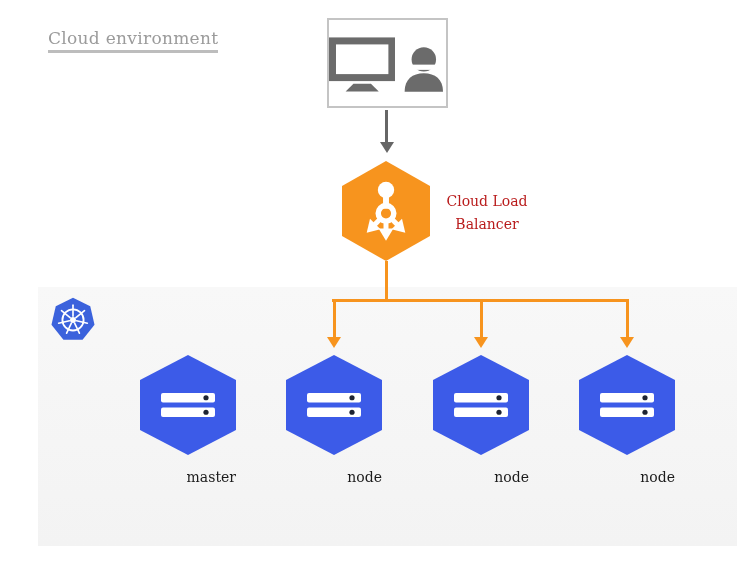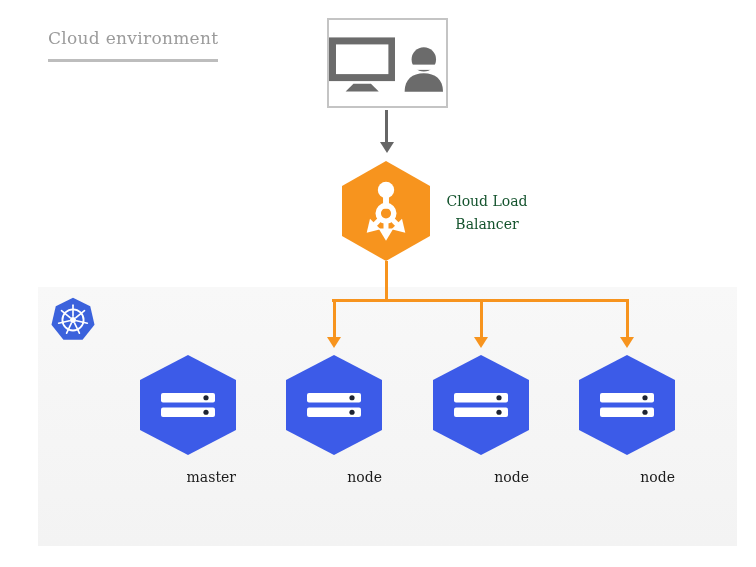--- a/index.html
+++ b/index.html
@@ -5,21 +5,21 @@
   html,body{margin:0;padding:0;background:#ffffff;}
   .canvas{
     position:relative;width:756px;height:567px;overflow:hidden;
     background:#ffffff;
     font-family:"DejaVu Serif","Liberation Serif",serif;
   }
   
   .title{
     position:absolute;left:48px;top:28px;
     font-size:17px;color:#9b9b9b;letter-spacing:.3px;
-    border-bottom:3px solid #bdbdbd;padding-bottom:11px;
+    border-bottom:3px solid #bdbdbd;padding-bottom:2px;
   }
   
   .user-box{
     position:absolute;left:327px;top:18px;width:121px;height:90px;
     border:2px solid #c4c4c4;box-sizing:border-box;background:#fff;
     display:flex;align-items:flex-end;justify-content:center;gap:7px;
     padding-bottom:13px;
   }
   
   .vline{position:absolute;width:3px;}
@@ -35,21 +35,21 @@
     clip-path:polygon(50% 0,100% 25%,100% 75%,50% 100%,0 75%,0 25%);
     display:flex;align-items:center;justify-content:center;
     z-index:3;
   }
   .hex-lb{left:342px;top:161px;width:88px;height:100px;background:#F7941E;}
   .hex-node{top:355px;width:96px;height:100px;background:#3C5BE8;}
   .pos1{left:140px;} .pos2{left:286px;} .pos3{left:433px;} .pos4{left:579px;}
   
   .lb-label{
     position:absolute;left:437px;top:190px;width:100px;
-    text-align:center;font-size:14px;line-height:23px;color:#14532d;
+    text-align:center;font-size:14px;line-height:23px;color:#b91c1c;
   }
   .node-label{
     position:absolute;top:469px;width:96px;text-align:right;
     font-size:14px;color:#1c1c1c;z-index:3;
   }
   
   .panel{
     position:absolute;left:38px;top:287px;width:699px;height:259px;
     background:linear-gradient(180deg,#f8f8f8,#f3f3f3);z-index:0;
   }

